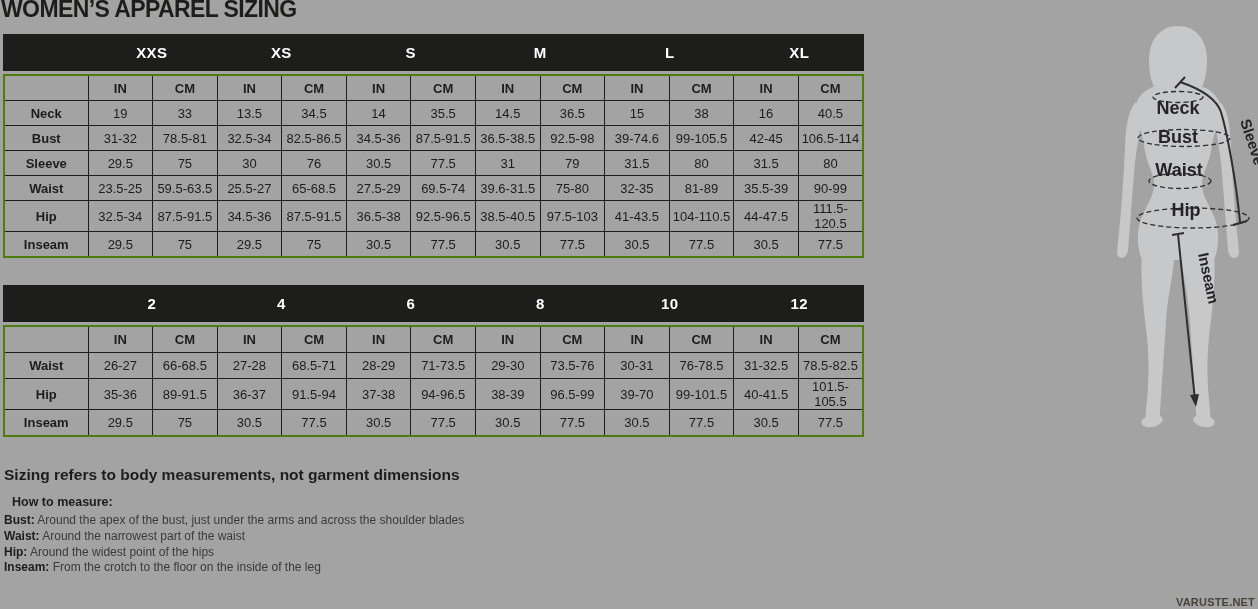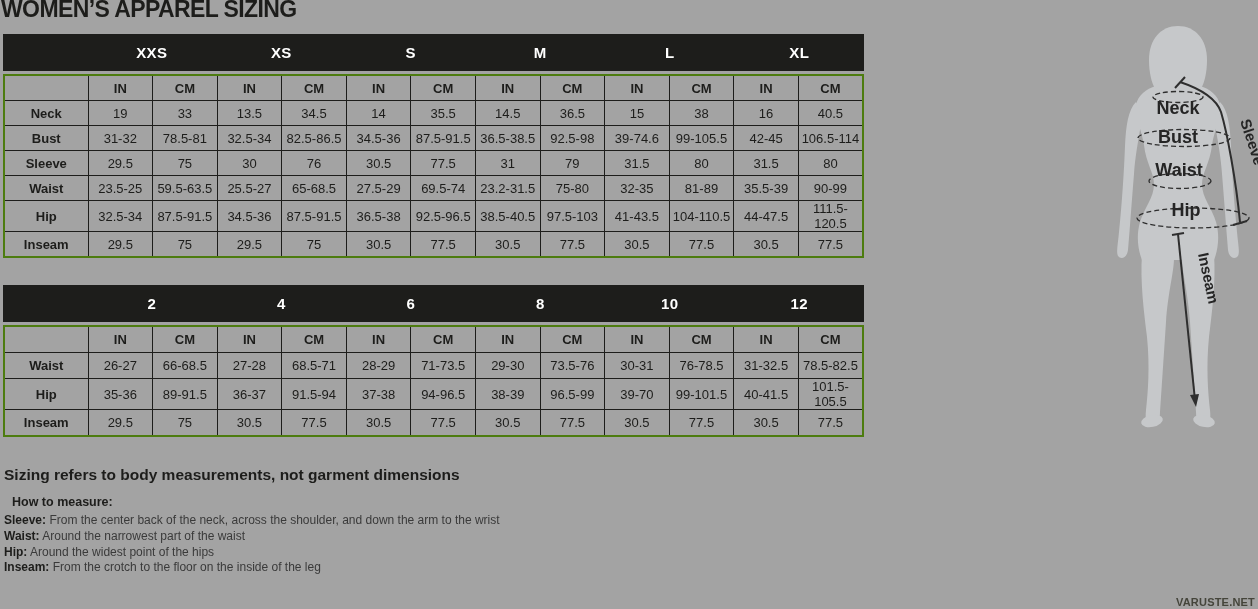--- a/index.html
+++ b/index.html
@@ -142,21 +142,21 @@
               <td>80</td>
             </tr>
             <tr>
               <th class="row-label">Waist</th>
               <td>23.5-25</td>
               <td>59.5-63.5</td>
               <td>25.5-27</td>
               <td>65-68.5</td>
               <td>27.5-29</td>
               <td>69.5-74</td>
-              <td>23.2-31.5</td>
+              <td>39.6-31.5</td>
               <td>75-80</td>
               <td>32-35</td>
               <td>81-89</td>
               <td>35.5-39</td>
               <td>90-99</td>
             </tr>
             <tr>
               <th class="row-label">Hip</th>
               <td>32.5-34</td>
               <td>87.5-91.5</td>
@@ -279,21 +279,21 @@
             </tr>
           </tbody>
         </table>
       </section>
     </div>
 
   <div class="notes">
     <p class="notes-heading">Sizing refers to body measurements, not garment dimensions</p>
     <p class="notes-sub">How to measure:</p>
     <div id="notes-list">
-        <div class="note-line"><b>Sleeve:</b> <span>From the center back of the neck, across the shoulder, and down the arm to the wrist</span></div>
+        <div class="note-line"><b>Bust:</b> <span>Around the apex of the bust, just under the arms and across the shoulder blades</span></div>
         <div class="note-line"><b>Waist:</b> <span>Around the narrowest part of the waist</span></div>
         <div class="note-line"><b>Hip:</b> <span>Around the widest point of the hips</span></div>
         <div class="note-line"><b>Inseam:</b> <span>From the crotch to the floor on the inside of the leg</span></div>
       </div>
   </div>
 
   <svg class="figure" width="164" height="416" viewBox="0 0 164 416" xmlns="http://www.w3.org/2000/svg">
     <g fill="#c6c8ca">
       <path d="M84 4 C67 4 55 17 55 38 C55 52 58 61 61 67 L107 67 C110 61 113 52 113 38 C113 17 101 4 84 4 Z"></path>
       <rect x="74" y="52" width="20" height="18"></rect>

